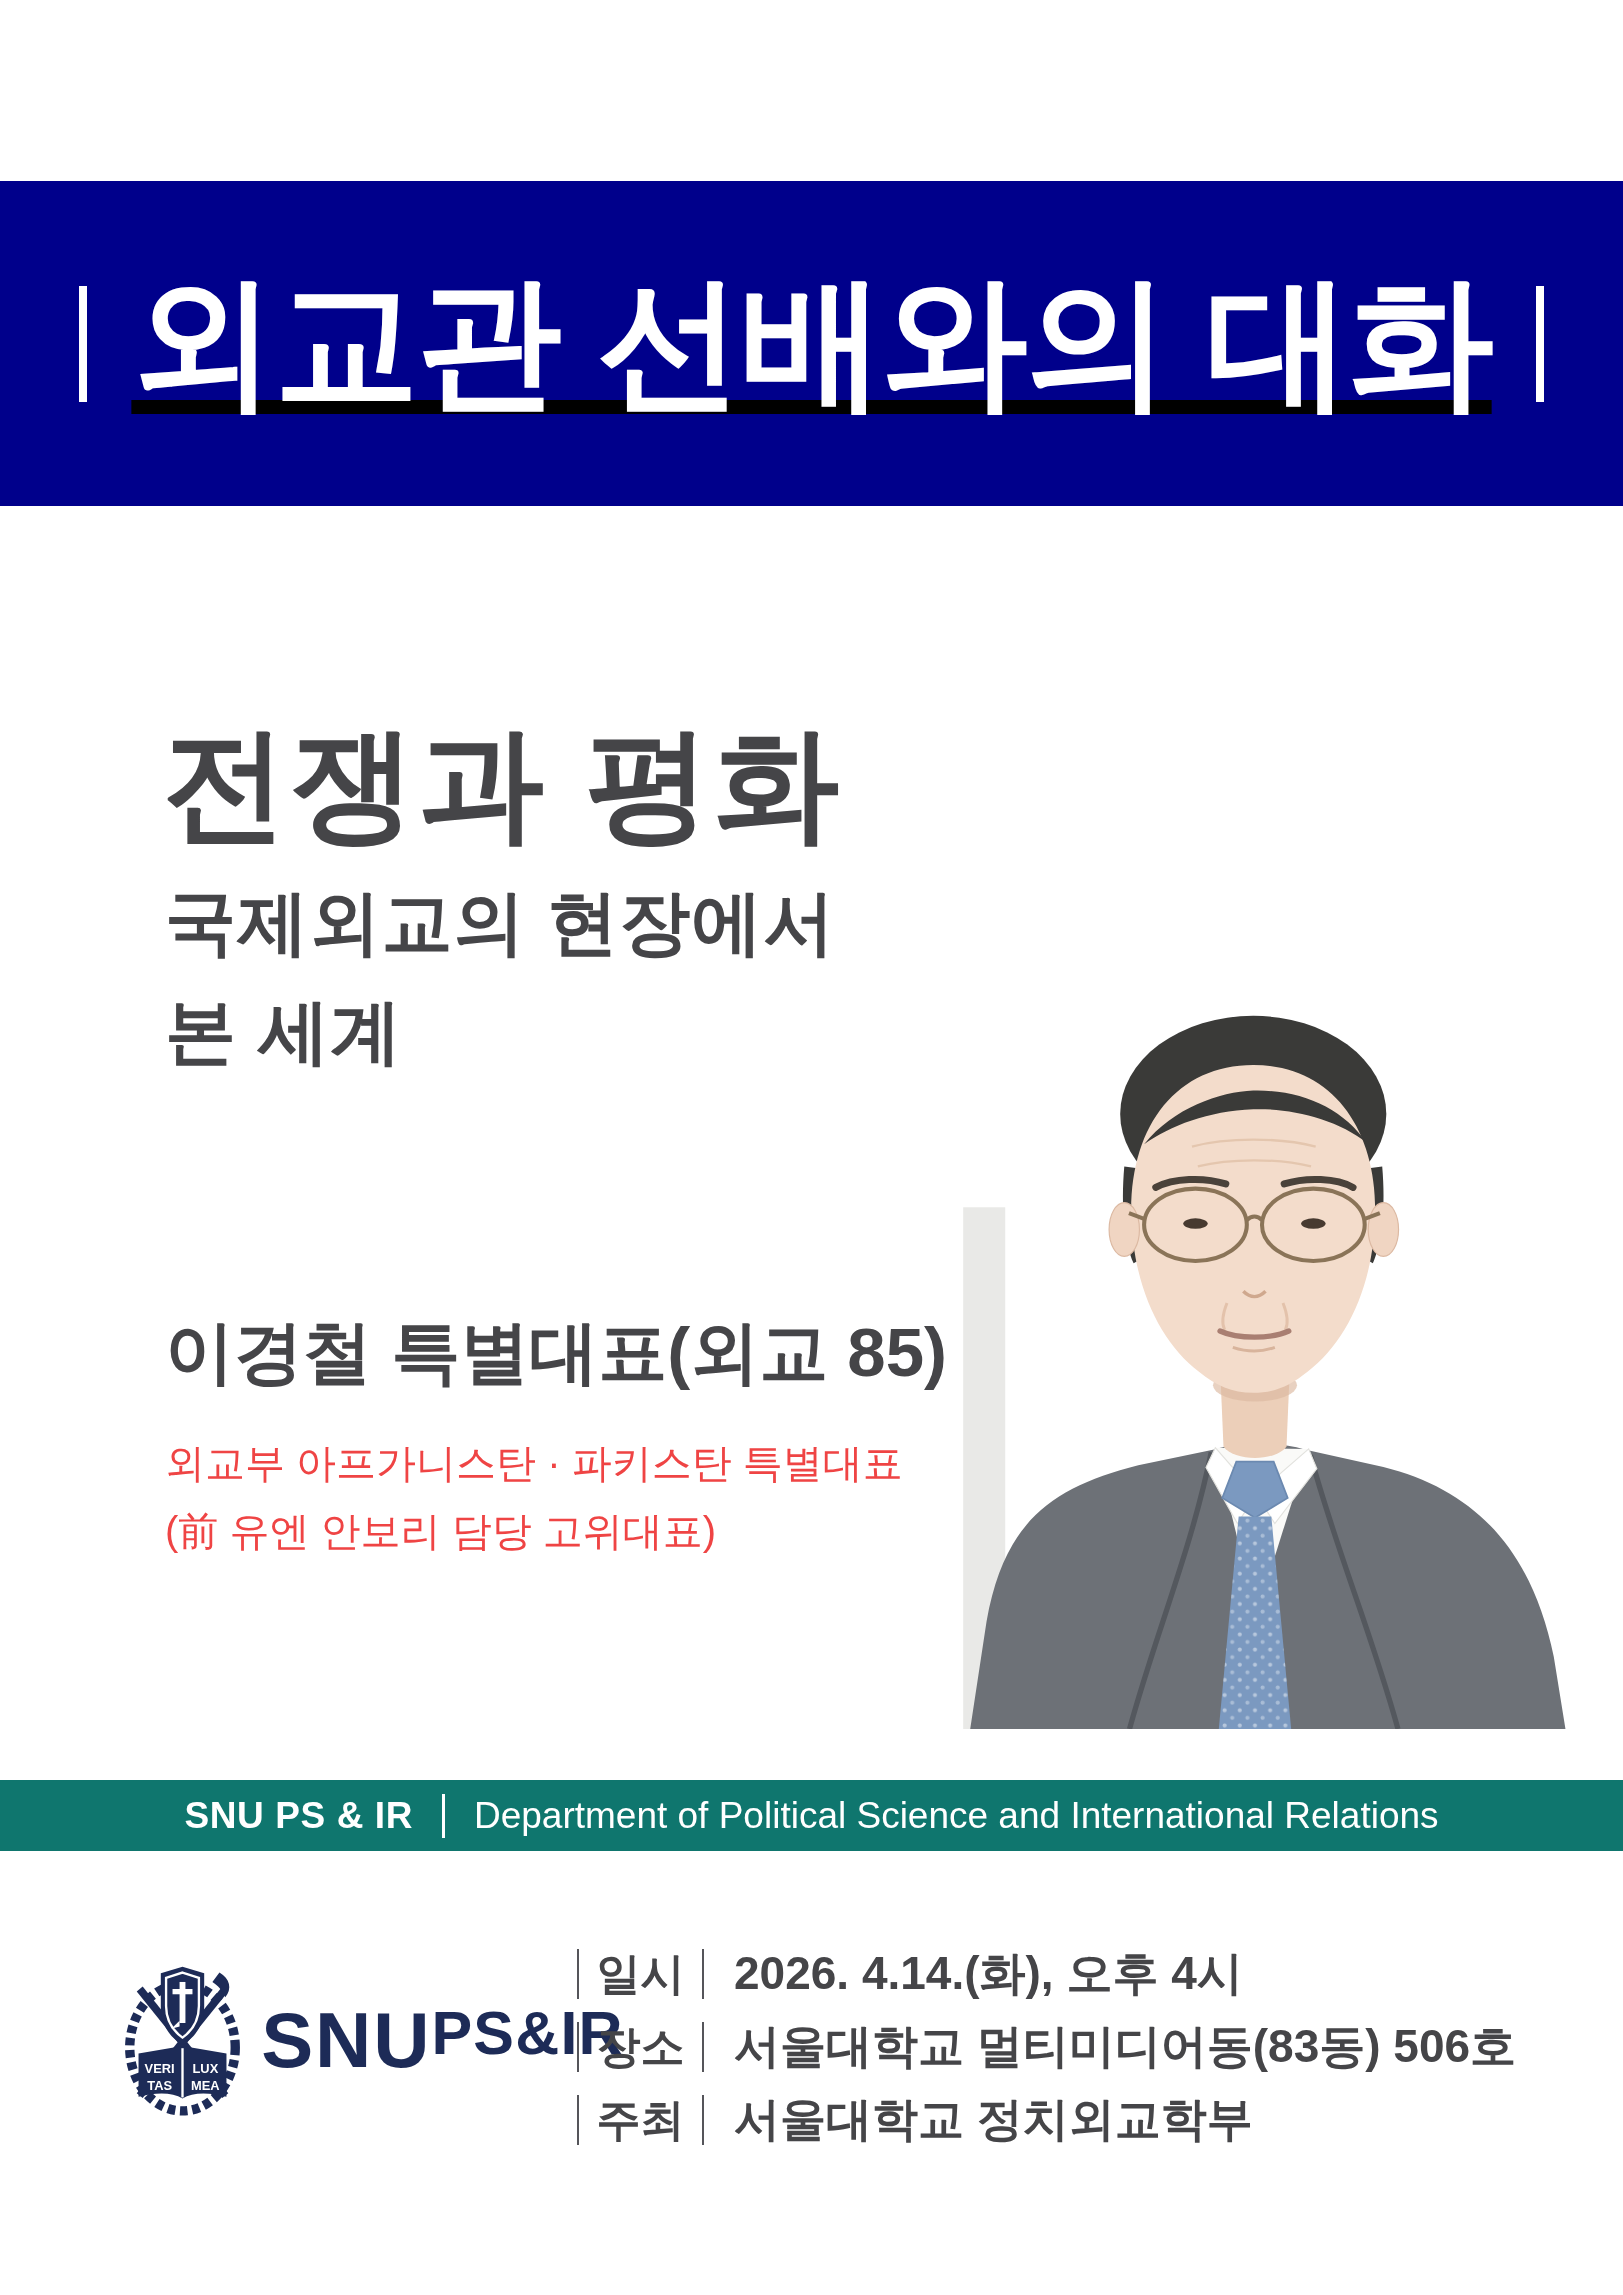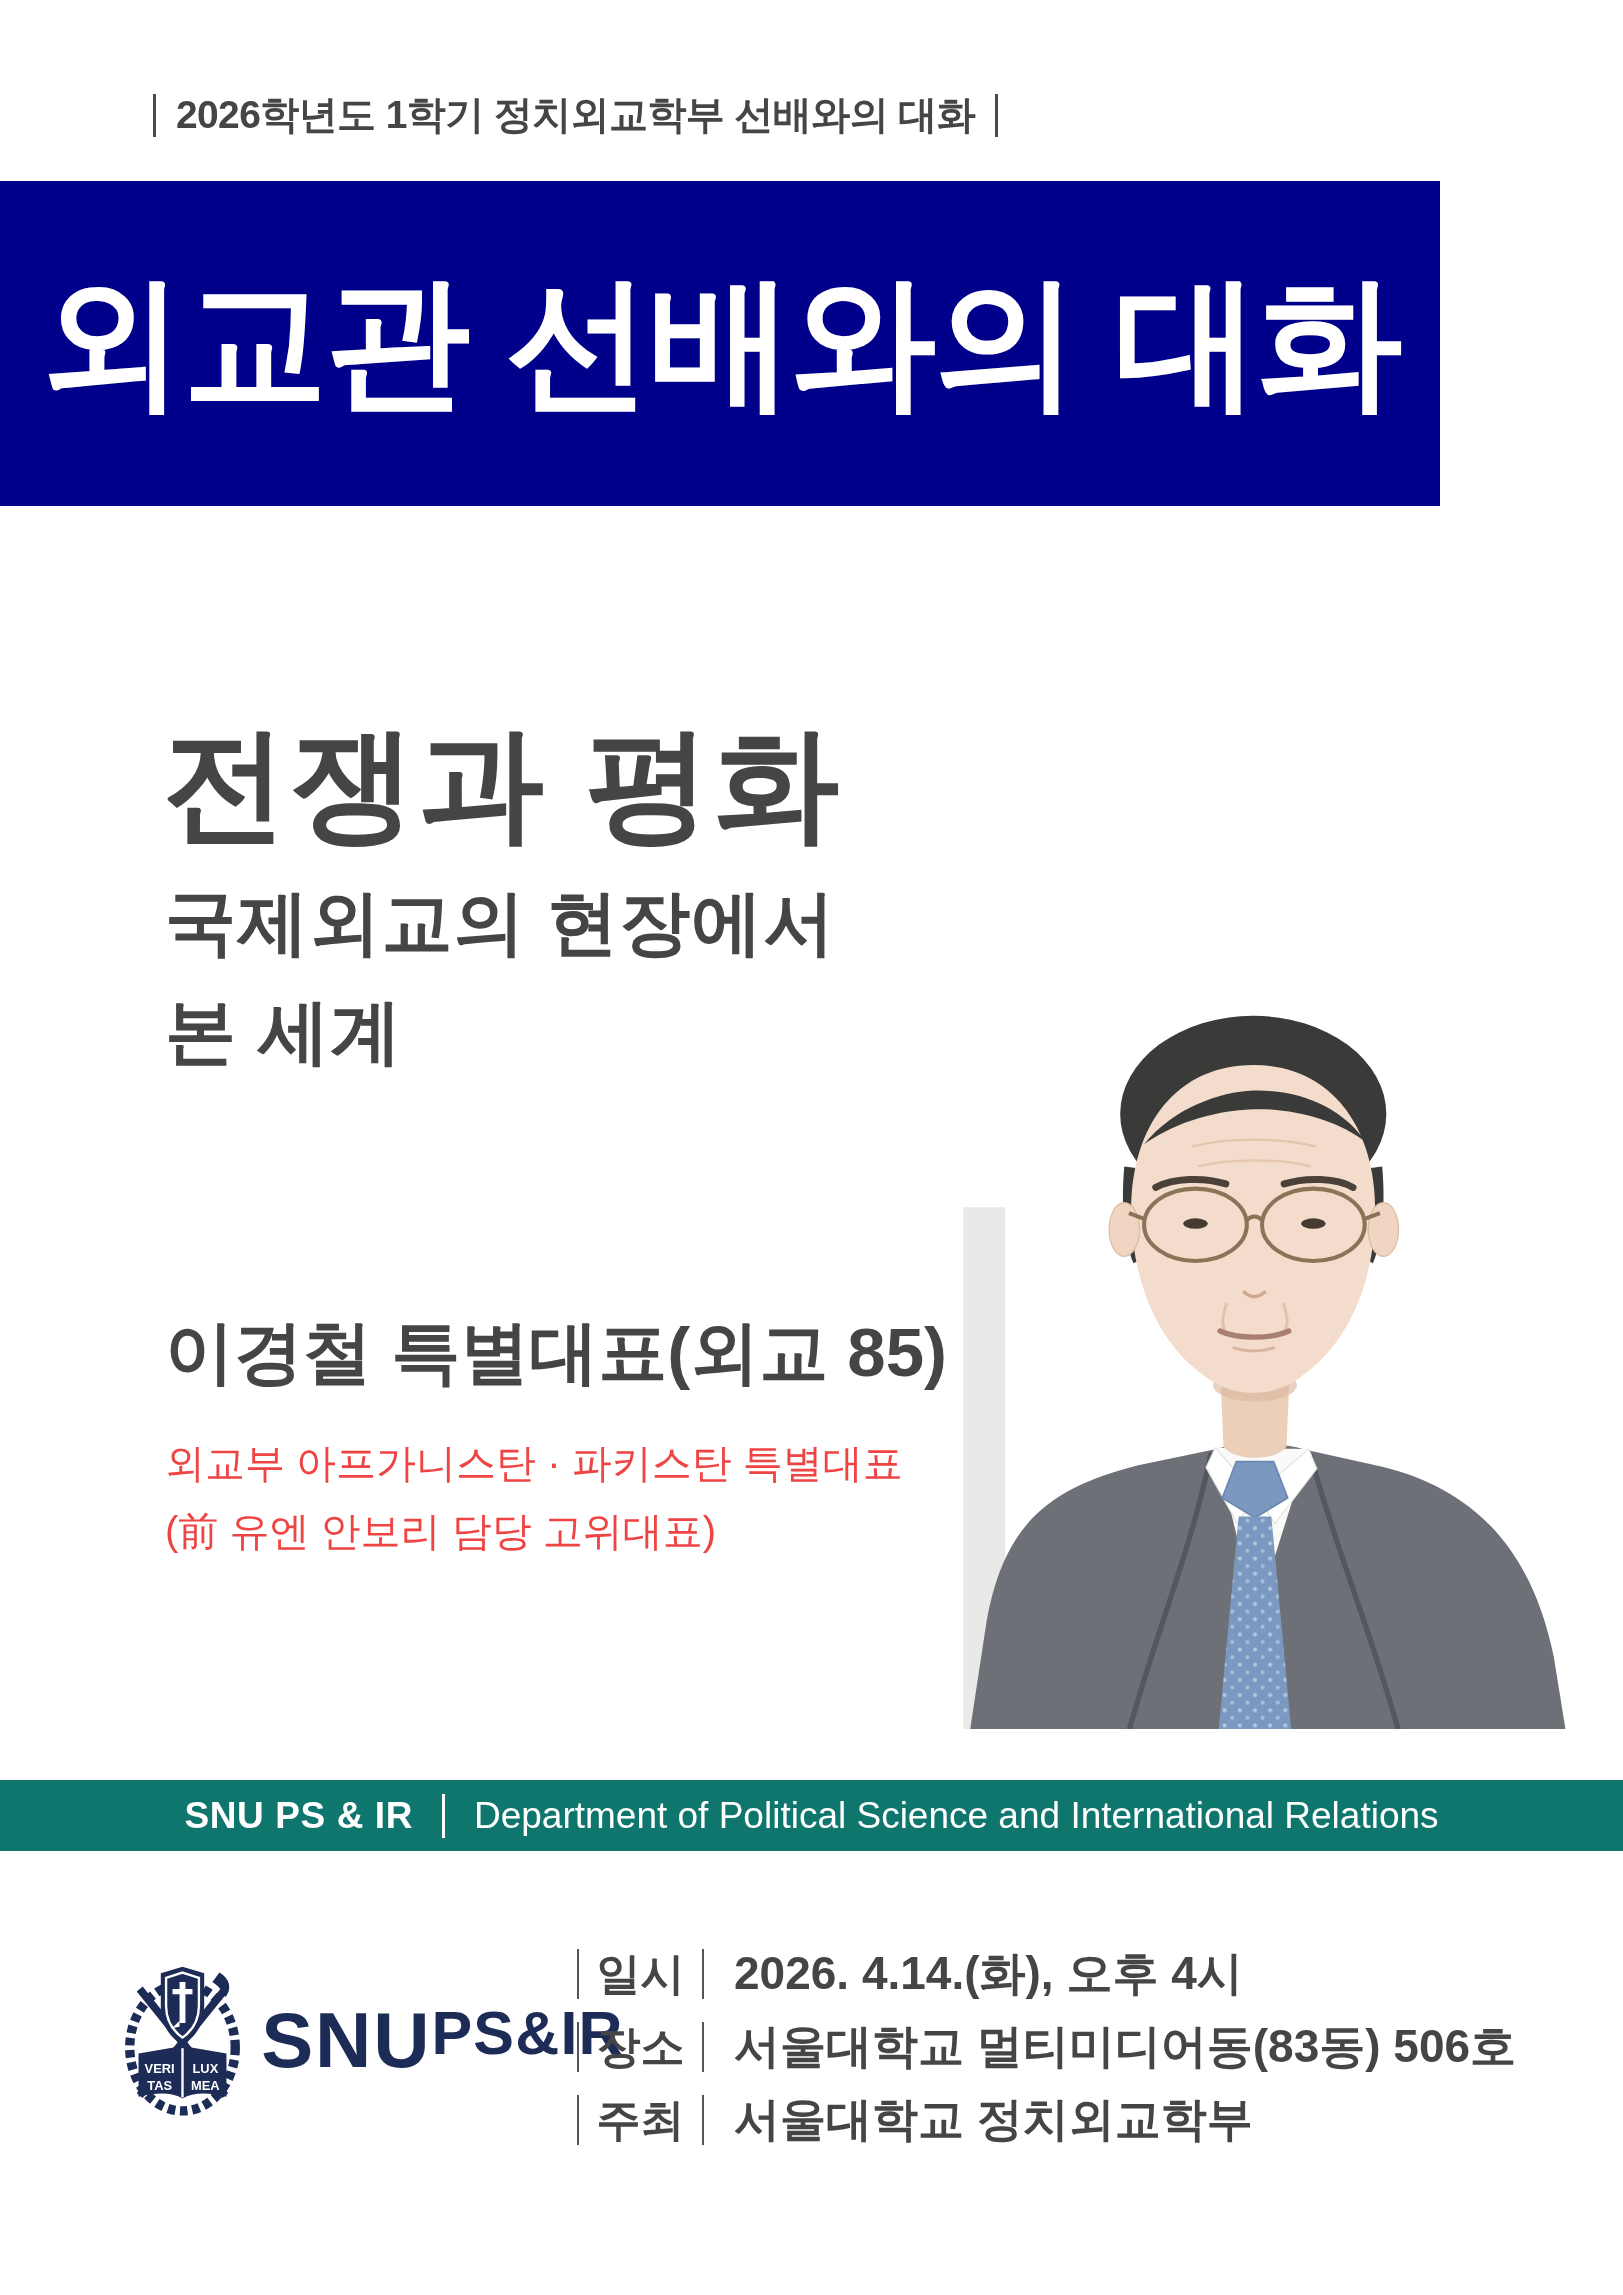--- a/index.html
+++ b/index.html
@@ -10,22 +10,22 @@
     background:#ffffff;
     overflow:hidden;
     font-family:"Liberation Sans", sans-serif;
   }
   
   .eyebrow{position:absolute;left:153px;top:92px;display:flex;align-items:center;gap:20px;height:46px;}
   .vbar-dark{width:2.9px;height:43px;background:#4a4a4d;}
   .eyebrow-text{font-size:39px;font-weight:700;color:#454548;letter-spacing:-0.6px;white-space:nowrap;}
 
   
-  .banner{position:absolute;left:0;top:181px;width:1440px;height:325px;background:#00008B;
-          display:flex;align-items:center;justify-content:center;gap:44px;}
+  .banner{position:absolute;left:0;top:181px;width:1623px;height:325px;background:#00008B;
+          display:flex;align-items:center;justify-content:center;gap:44px;text-decoration:underline;}
   .vbar-white-big{width:8.8px;height:116px;background:#ffffff;}
   .banner-title{font-size:145px;font-weight:700;color:#ffffff;letter-spacing:-2.3px;white-space:nowrap;}
 
   
   .main-title{position:absolute;left:162px;top:721px;font-size:125px;font-weight:700;color:#454548;
               letter-spacing:3.5px;line-height:1.0;white-space:nowrap;}
   .main-subtitle{position:absolute;left:165px;top:868px;font-size:71px;font-weight:700;color:#454548;
                  line-height:109px;letter-spacing:1.2px;white-space:nowrap;}
   .speaker-name{position:absolute;left:165px;top:1307px;font-size:69px;font-weight:700;color:#454548;white-space:nowrap;}
   .speaker-desc{position:absolute;left:165px;top:1429px;font-size:40px;font-weight:500;color:#ef4444;
@@ -54,25 +54,20 @@
   .label-box{height:50px;display:flex;align-items:center;padding:0 17.5px;
              border-left:2.9px solid #55555a;border-right:2.9px solid #55555a;}
   .row-label{font-size:44px;font-weight:700;color:#454548;white-space:nowrap;}
   .row-value{margin-left:30px;font-size:46px;font-weight:700;color:#454548;white-space:nowrap;}
 </style>
 </head>
 <body>
 
 <div id="poster">
 
-  <div class="eyebrow">
-    <span class="vbar-dark"></span>
-    <span class="eyebrow-text">2026학년도 1학기 정치외교학부 선배와의 대화</span>
-    <span class="vbar-dark"></span>
-  </div>
 
   <div class="banner">
     <span class="vbar-white-big"></span>
     <span class="banner-title">외교관 선배와의 대화</span>
     <span class="vbar-white-big"></span>
   </div>
 
   <div class="main-title">전쟁과 평화</div>
   <div class="main-subtitle">
     <div>국제외교의 현장에서</div>

